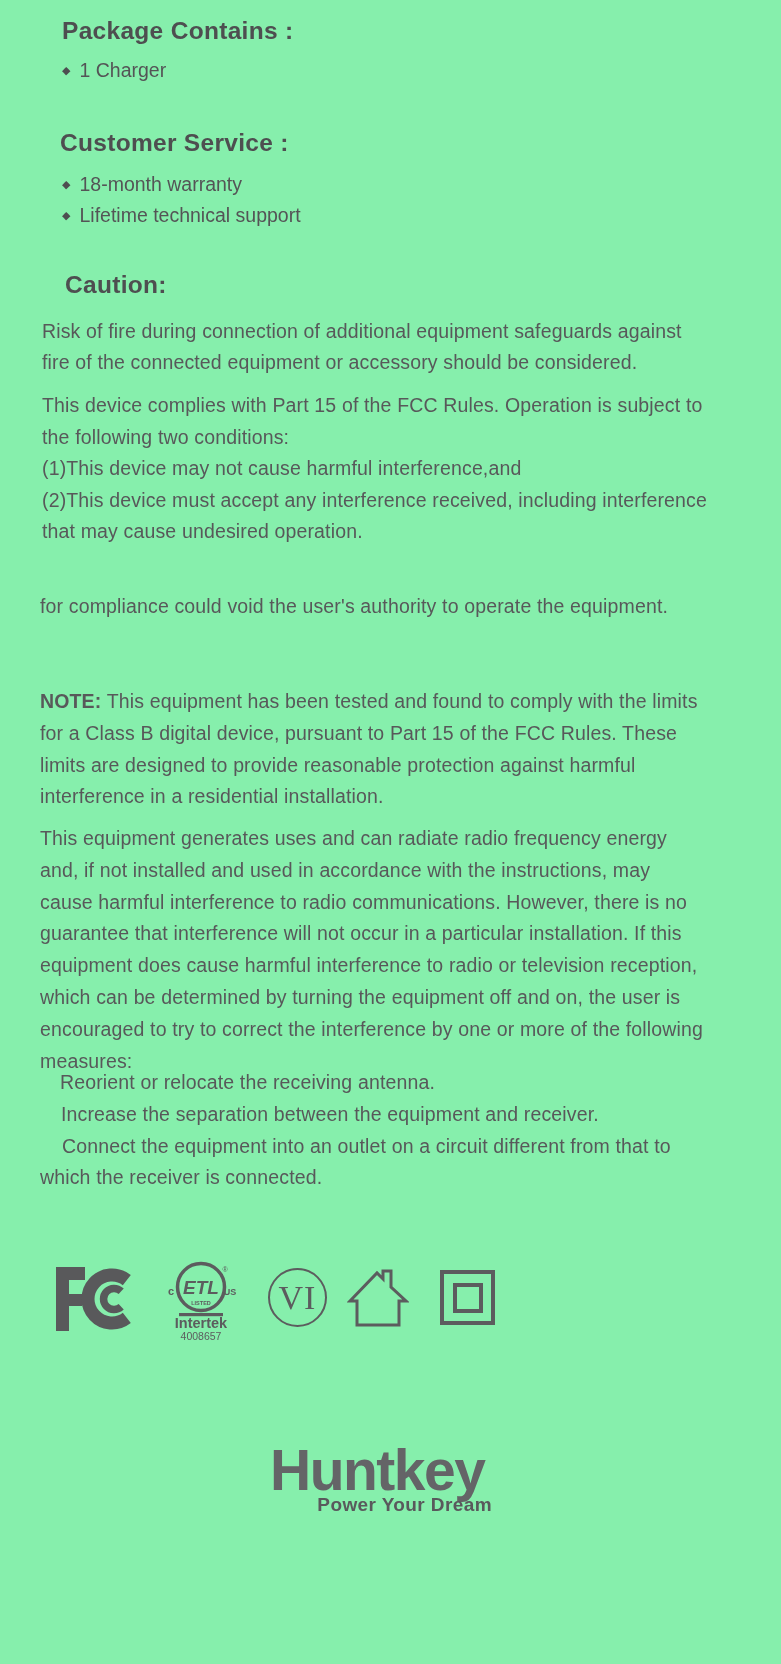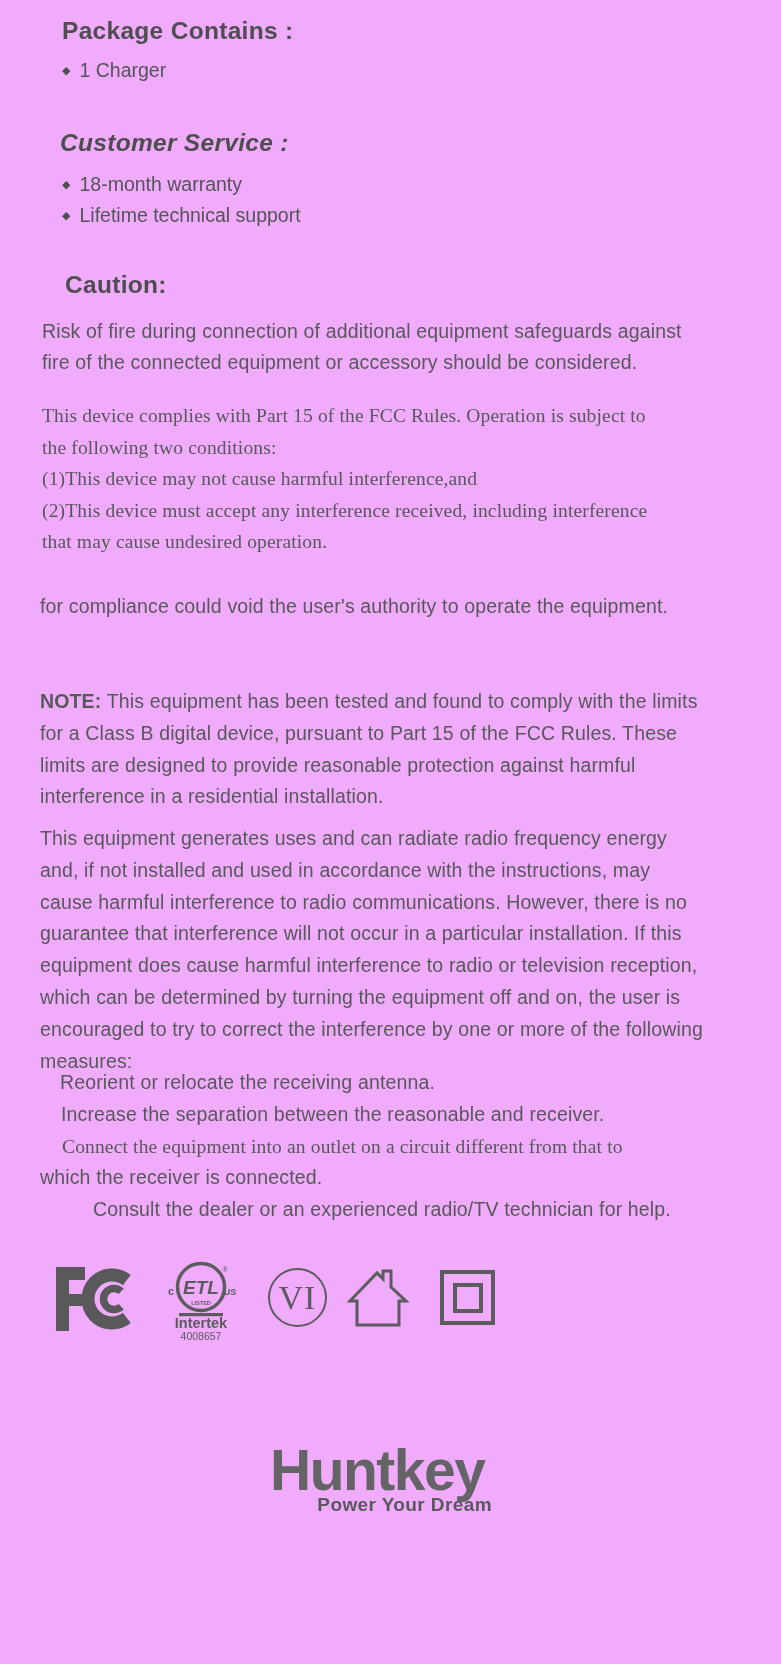--- a/index.html
+++ b/index.html
@@ -1,19 +1,19 @@
 <!DOCTYPE html>
 <html><head>
 <meta charset="utf-8">
 <style>
   html,body{margin:0;padding:0;background:#ffffff;}
   #page{
     position:relative;
     width:781px;height:1664px;
-    background:#f0abfc;
+    background:#86efac;
     overflow:hidden;
     font-family:"Liberation Sans", sans-serif;
     color:#58585a;
   }
   .abs{position:absolute;}
   .h1{
     font-size:24.5px;
     font-weight:bold;
     color:#4e4e50;
     letter-spacing:0.3px;
@@ -31,21 +31,21 @@
     line-height:1;
   }
   .para{font-size:19.5px;color:#58585a;letter-spacing:0.15px;}
   .ln{white-space:nowrap;}
   .lh31  .ln{line-height:31px;height:31px;}
   .lh315 .ln{line-height:31.5px;height:31.5px;}
   .lh318 .ln{line-height:31.8px;height:31.8px;}
   .bold{font-weight:bold;}
   .ind20{padding-left:20px;}
   .ind21{padding-left:21px;}
-  .ind22{padding-left:22px;font-family:Liberation Serif, serif;}
+  .ind22{padding-left:22px;}
   .ind53{padding-left:53px;}
   svg{display:block;}
   .vi-circle{
     width:55px;height:55px;
     border:2.5px solid #5c5c5e;
     border-radius:50%;
     display:flex;align-items:center;justify-content:center;
   }
   .vi-text{
     font-family:"Liberation Serif", serif;
@@ -77,39 +77,39 @@
 
 <div id="page">
 
   <div class="abs h1" style="left:62px;top:17px;">Package Contains :</div>
 
   <div class="abs bullet-row" style="left:62px;top:59px;">
     <span class="bullet-glyph">◆</span>
     <span>1 Charger</span>
   </div>
 
-  <div class="abs h1" style="left:60px;top:129px;font-style:italic;">Customer Service :</div>
+  <div class="abs h1" style="left:60px;top:129px;">Customer Service :</div>
 
   <div class="abs bullet-row" style="left:62px;top:173px;">
     <span class="bullet-glyph">◆</span>
     <span>18-month warranty</span>
   </div>
   <div class="abs bullet-row" style="left:62px;top:204px;">
     <span class="bullet-glyph">◆</span>
     <span>Lifetime technical support</span>
   </div>
 
   <div class="abs h1" style="left:65px;top:271px;">Caution:</div>
 
   <div class="abs para lh31" style="left:42px;top:316px;">
     <div class="ln">Risk of fire during connection of additional equipment safeguards against</div>
     <div class="ln">fire of the connected equipment or accessory should be considered.</div>
   </div>
 
-  <div class="abs para lh315" style="left:42px;top:400px;font-family:Liberation Serif, serif;">
+  <div class="abs para lh315" style="left:42px;top:390px;">
     <div class="ln">This device complies with Part 15 of the FCC Rules. Operation is subject to</div>
     <div class="ln">the following two conditions:</div>
     <div class="ln">(1)This device may not cause harmful interference,and</div>
     <div class="ln">(2)This device must accept any interference received, including interference</div>
     <div class="ln">that may cause undesired operation.</div>
   </div>
 
   <div class="abs para lh31" style="left:40px;top:591px;">
     <div class="ln">for compliance could void the user's authority to operate the equipment.</div>
   </div>
@@ -127,24 +127,23 @@
     <div class="ln">cause harmful interference to radio communications. However, there is no</div>
     <div class="ln">guarantee that interference will not occur in a particular installation. If this</div>
     <div class="ln">equipment does cause harmful interference to radio or television reception,</div>
     <div class="ln">which can be determined by turning the equipment off and on, the user is</div>
     <div class="ln">encouraged to try to correct the interference by one or more of the following</div>
     <div class="ln">measures:</div>
   </div>
 
   <div class="abs para lh318" style="left:40px;top:1067px;">
     <div class="ln ind20">Reorient or relocate the receiving antenna.</div>
-    <div class="ln ind21">Increase the separation between the reasonable and receiver.</div>
+    <div class="ln ind21">Increase the separation between the equipment and receiver.</div>
     <div class="ln ind22">Connect the equipment into an outlet on a circuit different from that to</div>
     <div class="ln">which the receiver is connected.</div>
-    <div class="ln ind53">Consult the dealer or an experienced radio/TV technician for help.</div>
   </div>
 
   <div class="abs" style="left:56px;top:1266px;">
     <svg width="86" height="66" viewBox="0 0 86 66" fill="none">
       <g fill="#59595b">
         <rect x="0" y="1" width="13" height="64"></rect>
         <rect x="0" y="1" width="29" height="13"></rect>
         <rect x="0" y="28" width="26" height="12"></rect>
       </g>
       <path d="M70.8,14.1 A24,24 0 1 0 70.8,51.9" stroke="#59595b" stroke-width="13" fill="none"></path>

